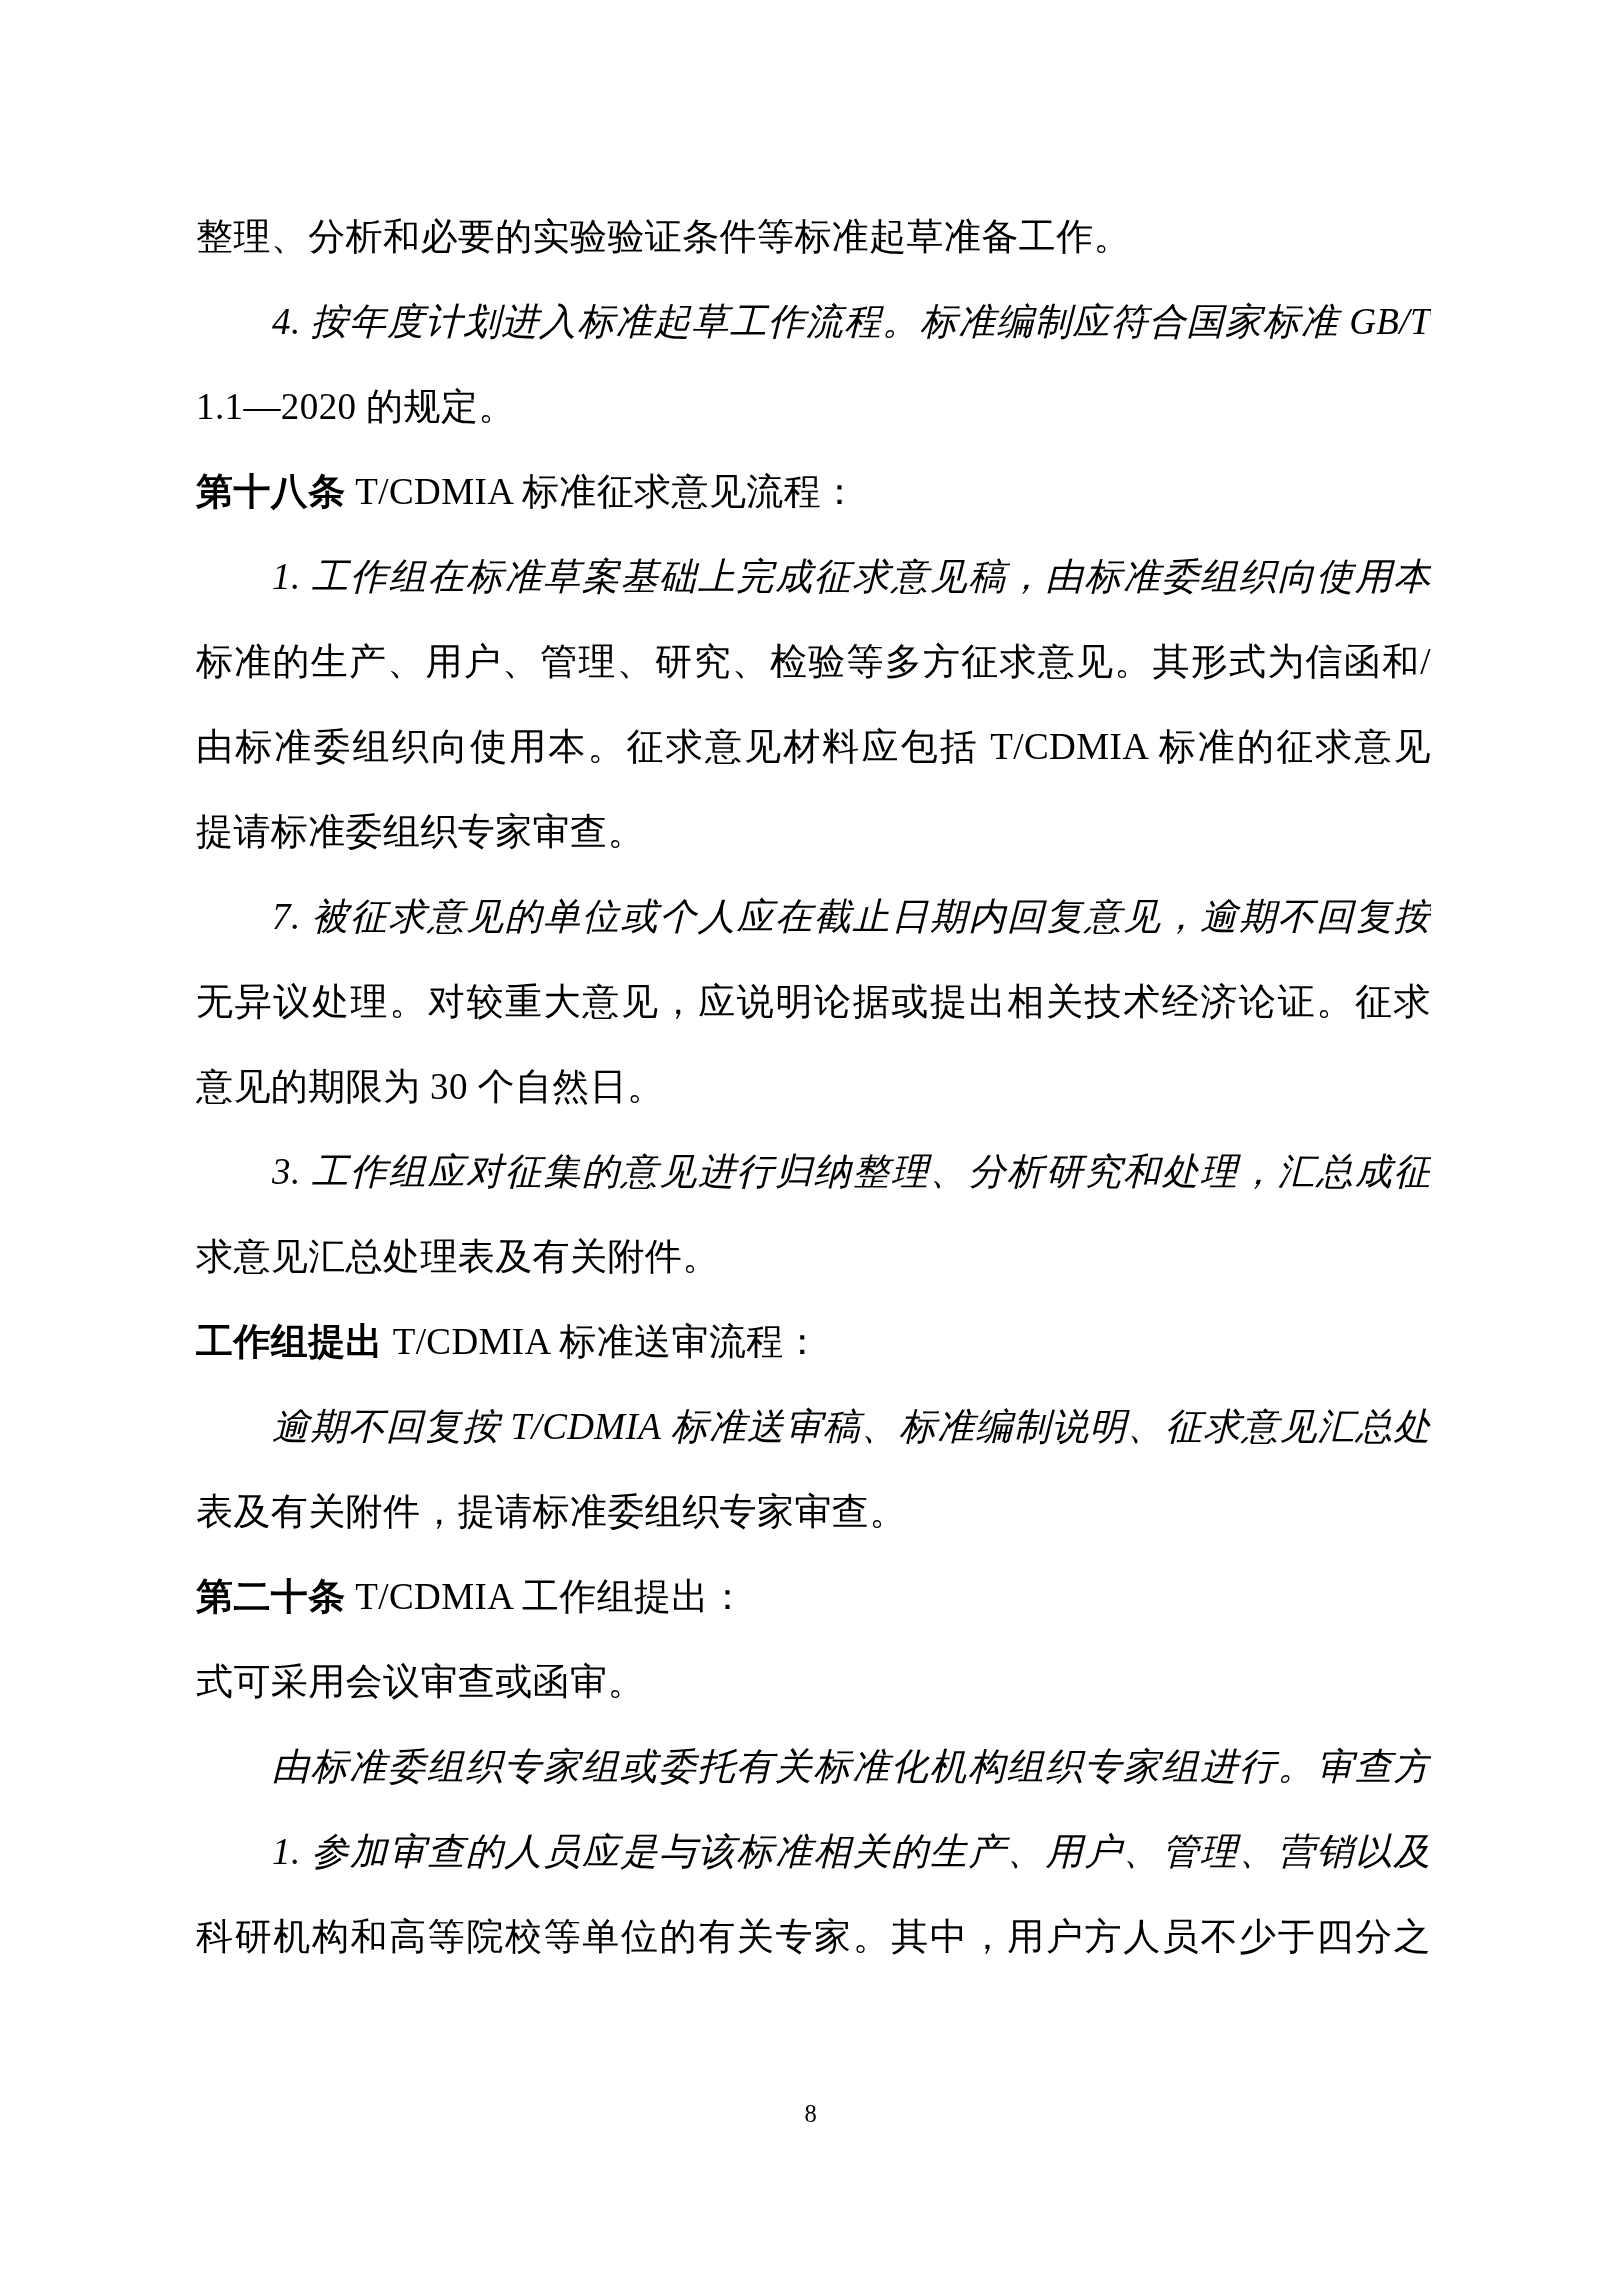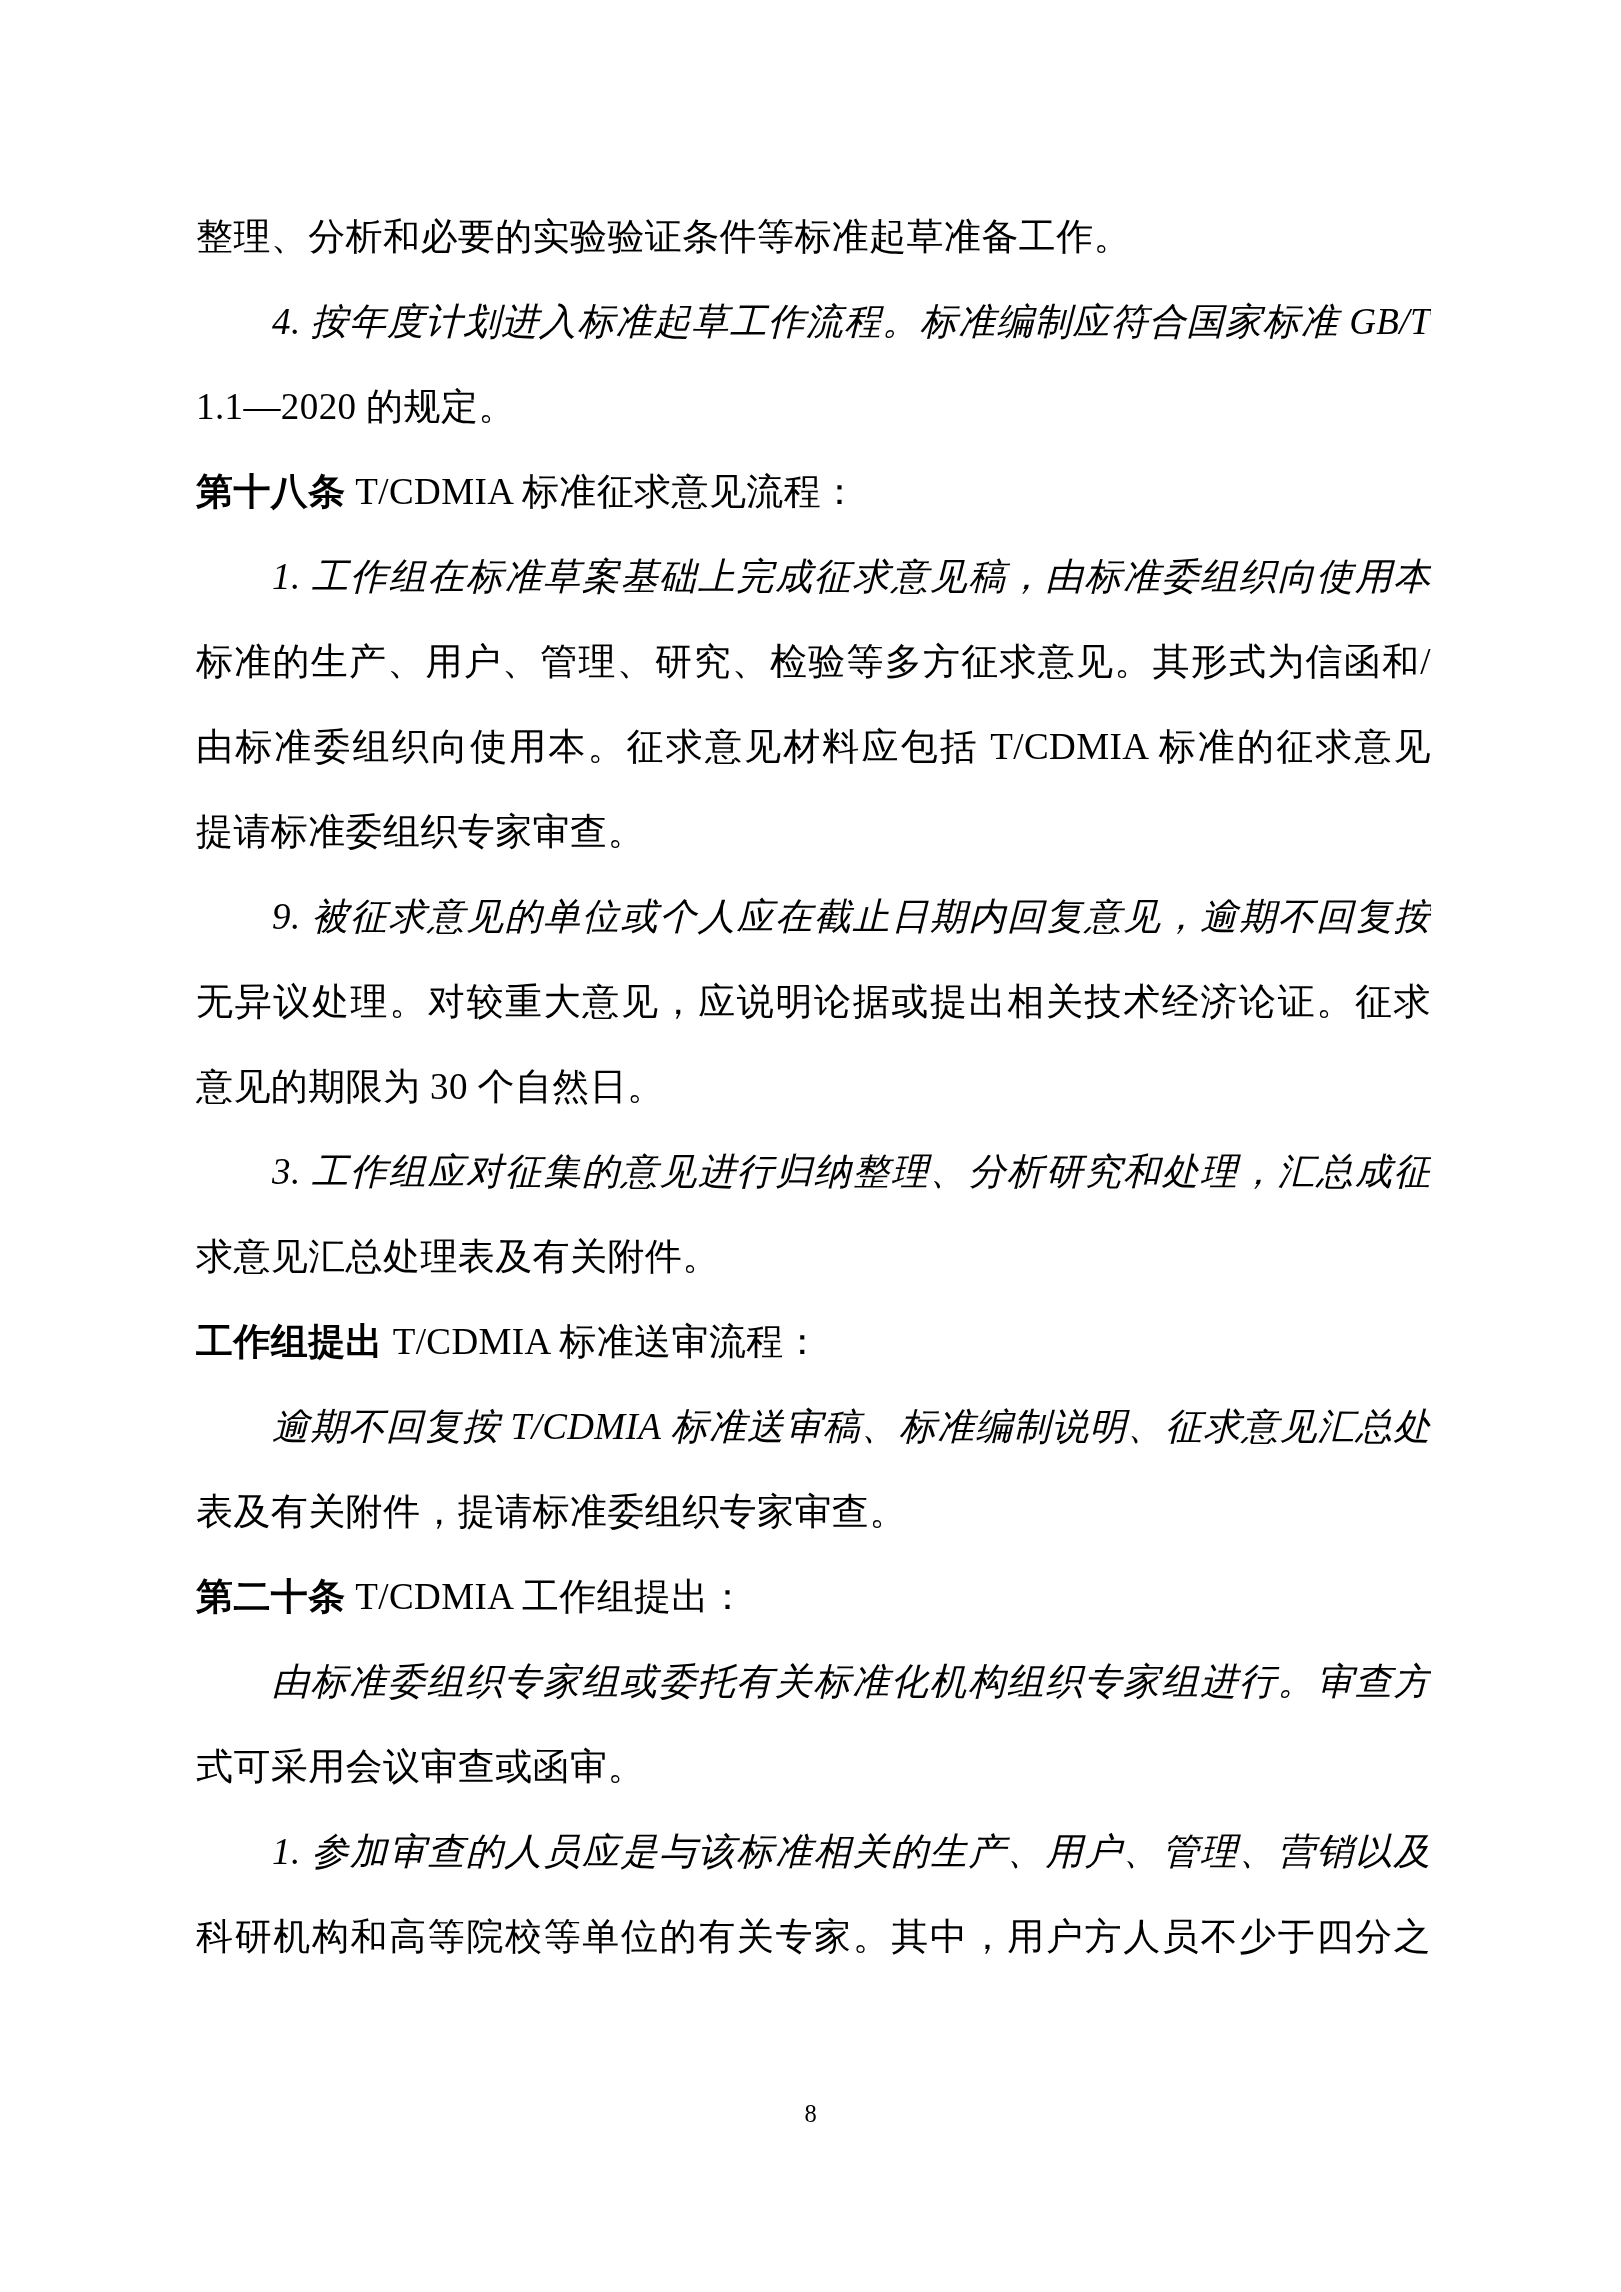--- a/index.html
+++ b/index.html
@@ -67,35 +67,35 @@
     <div class="line">整理、分析和必要的实验验证条件等标准起草准备工作。</div>
     <div class="line ind j">4. 按年度计划进入标准起草工作流程。标准编制应符合国家标准 GB/T</div>
     <div class="line">1.1—2020 的规定。</div>
 
     <div class="line"><span class="b">第十八条</span><span> T/CDMIA 标准征求意见流程：</span></div>
 
     <div class="line ind j">1. 工作组在标准草案基础上完成征求意见稿，由标准委组织向使用本</div>
     <div class="line j">标准的生产、用户、管理、研究、检验等多方征求意见。其形式为信函和/</div>
     <div class="line j">由标准委组织向使用本。征求意见材料应包括 T/CDMIA 标准的征求意见稿、</div>
     <div class="line">提请标准委组织专家审查。</div>
-    <div class="line ind j">9. 被征求意见的单位或个人应在截止日期内回复意见，逾期不回复按</div>
+    <div class="line ind j">7. 被征求意见的单位或个人应在截止日期内回复意见，逾期不回复按</div>
     <div class="line j">无异议处理。对较重大意见，应说明论据或提出相关技术经济论证。征求</div>
     <div class="line">意见的期限为 30 个自然日。</div>
     <div class="line ind j">3. 工作组应对征集的意见进行归纳整理、分析研究和处理，汇总成征</div>
     <div class="line">求意见汇总处理表及有关附件。</div>
 
     <div class="line"><span class="b">工作组提出</span><span> T/CDMIA 标准送审流程：</span></div>
 
     <div class="line ind j">逾期不回复按 T/CDMIA 标准送审稿、标准编制说明、征求意见汇总处理</div>
     <div class="line">表及有关附件，提请标准委组织专家审查。</div>
 
     <div class="line"><span class="b">第二十条</span><span> T/CDMIA 工作组提出：</span></div>
 
+    <div class="line">式可采用会议审查或函审。</div>
     <div class="line ind j">由标准委组织专家组或委托有关标准化机构组织专家组进行。审查方</div>
-    <div class="line">式可采用会议审查或函审。</div>
     <div class="line ind j">1. 参加审查的人员应是与该标准相关的生产、用户、管理、营销以及</div>
     <div class="line j">科研机构和高等院校等单位的有关专家。其中，用户方人员不少于四分之</div>
 
   </div>
 
   <div class="footer">8</div>
 </div>
 
 
 </body></html>

